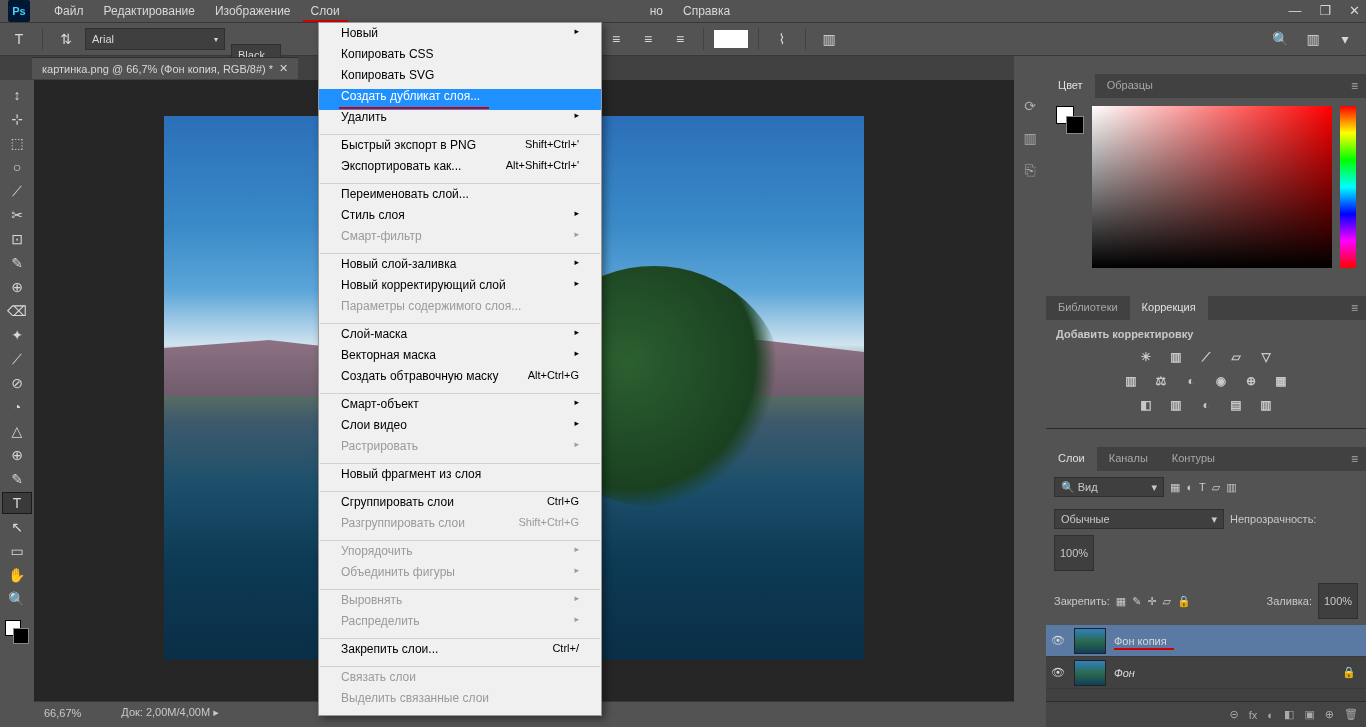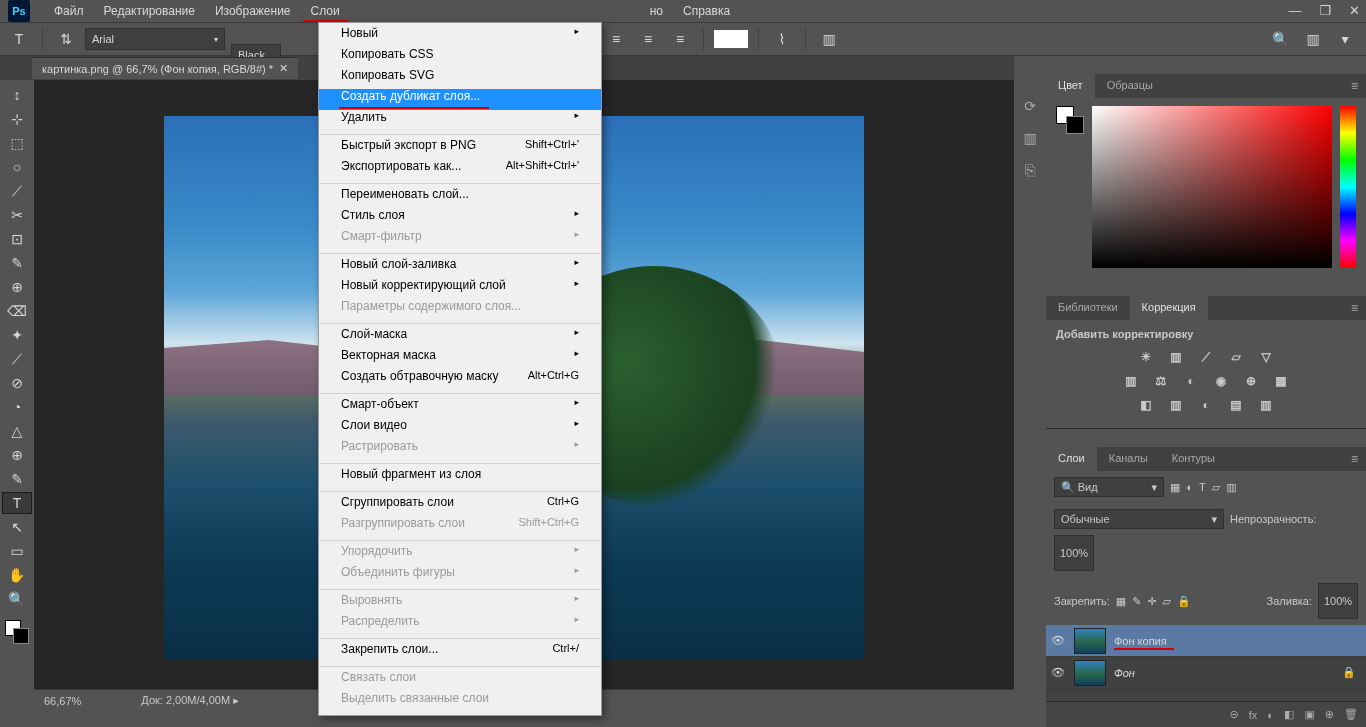--- a/index.html
+++ b/index.html
@@ -66,21 +66,21 @@
 .lay-list { flex:1; background:#414141; }
 .lay-row { height:32px; display:flex; align-items:center; padding:0 4px; gap:8px; font-size:11px; color:#d8d8d8; border-bottom:1px solid #3a3a3a; }
 .lay-row.sel { background:#5a7aa3; }
 .lay-row .eye { width:16px; text-align:center; }
 .lay-row .thumb { width:32px; height:26px; background:linear-gradient(to bottom,#3080c0 0%,#2a6a50 50%,#104058 100%); border:1px solid #222; }
 .lay-row .lname { position:relative; font-style:italic; }
 .lay-row.sel .lname { font-style:normal; }
 .lay-row.sel .lname::after { content:""; position:absolute; left:0; bottom:-3px; width:60px; height:2px; background:#d40000; }
 .lay-row .lock { margin-left:auto; margin-right:6px; font-size:11px; }
 .lay-foot { height:26px; background:#454545; border-top:1px solid #2a2a2a; display:flex; align-items:center; justify-content:flex-end; gap:10px; padding:0 8px; color:#aaa; font-size:11px; }
-.statusbar { position:absolute; left:34px; right:352px; bottom:16px; height:22px; background:#535353; display:flex; align-items:center; padding:0 10px; gap:60px; font-size:11px; color:#c8c8c8; border-top:1px solid #3a3a3a; }
+.statusbar { position:absolute; left:34px; right:352px; bottom:4px; height:22px; background:#535353; display:flex; align-items:center; padding:0 10px; gap:40px; font-size:11px; color:#c8c8c8; border-top:1px solid #3a3a3a; }
 </style>
 </head>
 <body>
 
 <div class="menubar">
   <div class="ps-logo">Ps</div>
   <span class="mitem">Файл</span>
   <span class="mitem">Редактирование</span>
   <span class="mitem">Изображение</span>
   <span class="mitem active">Слои</span>

